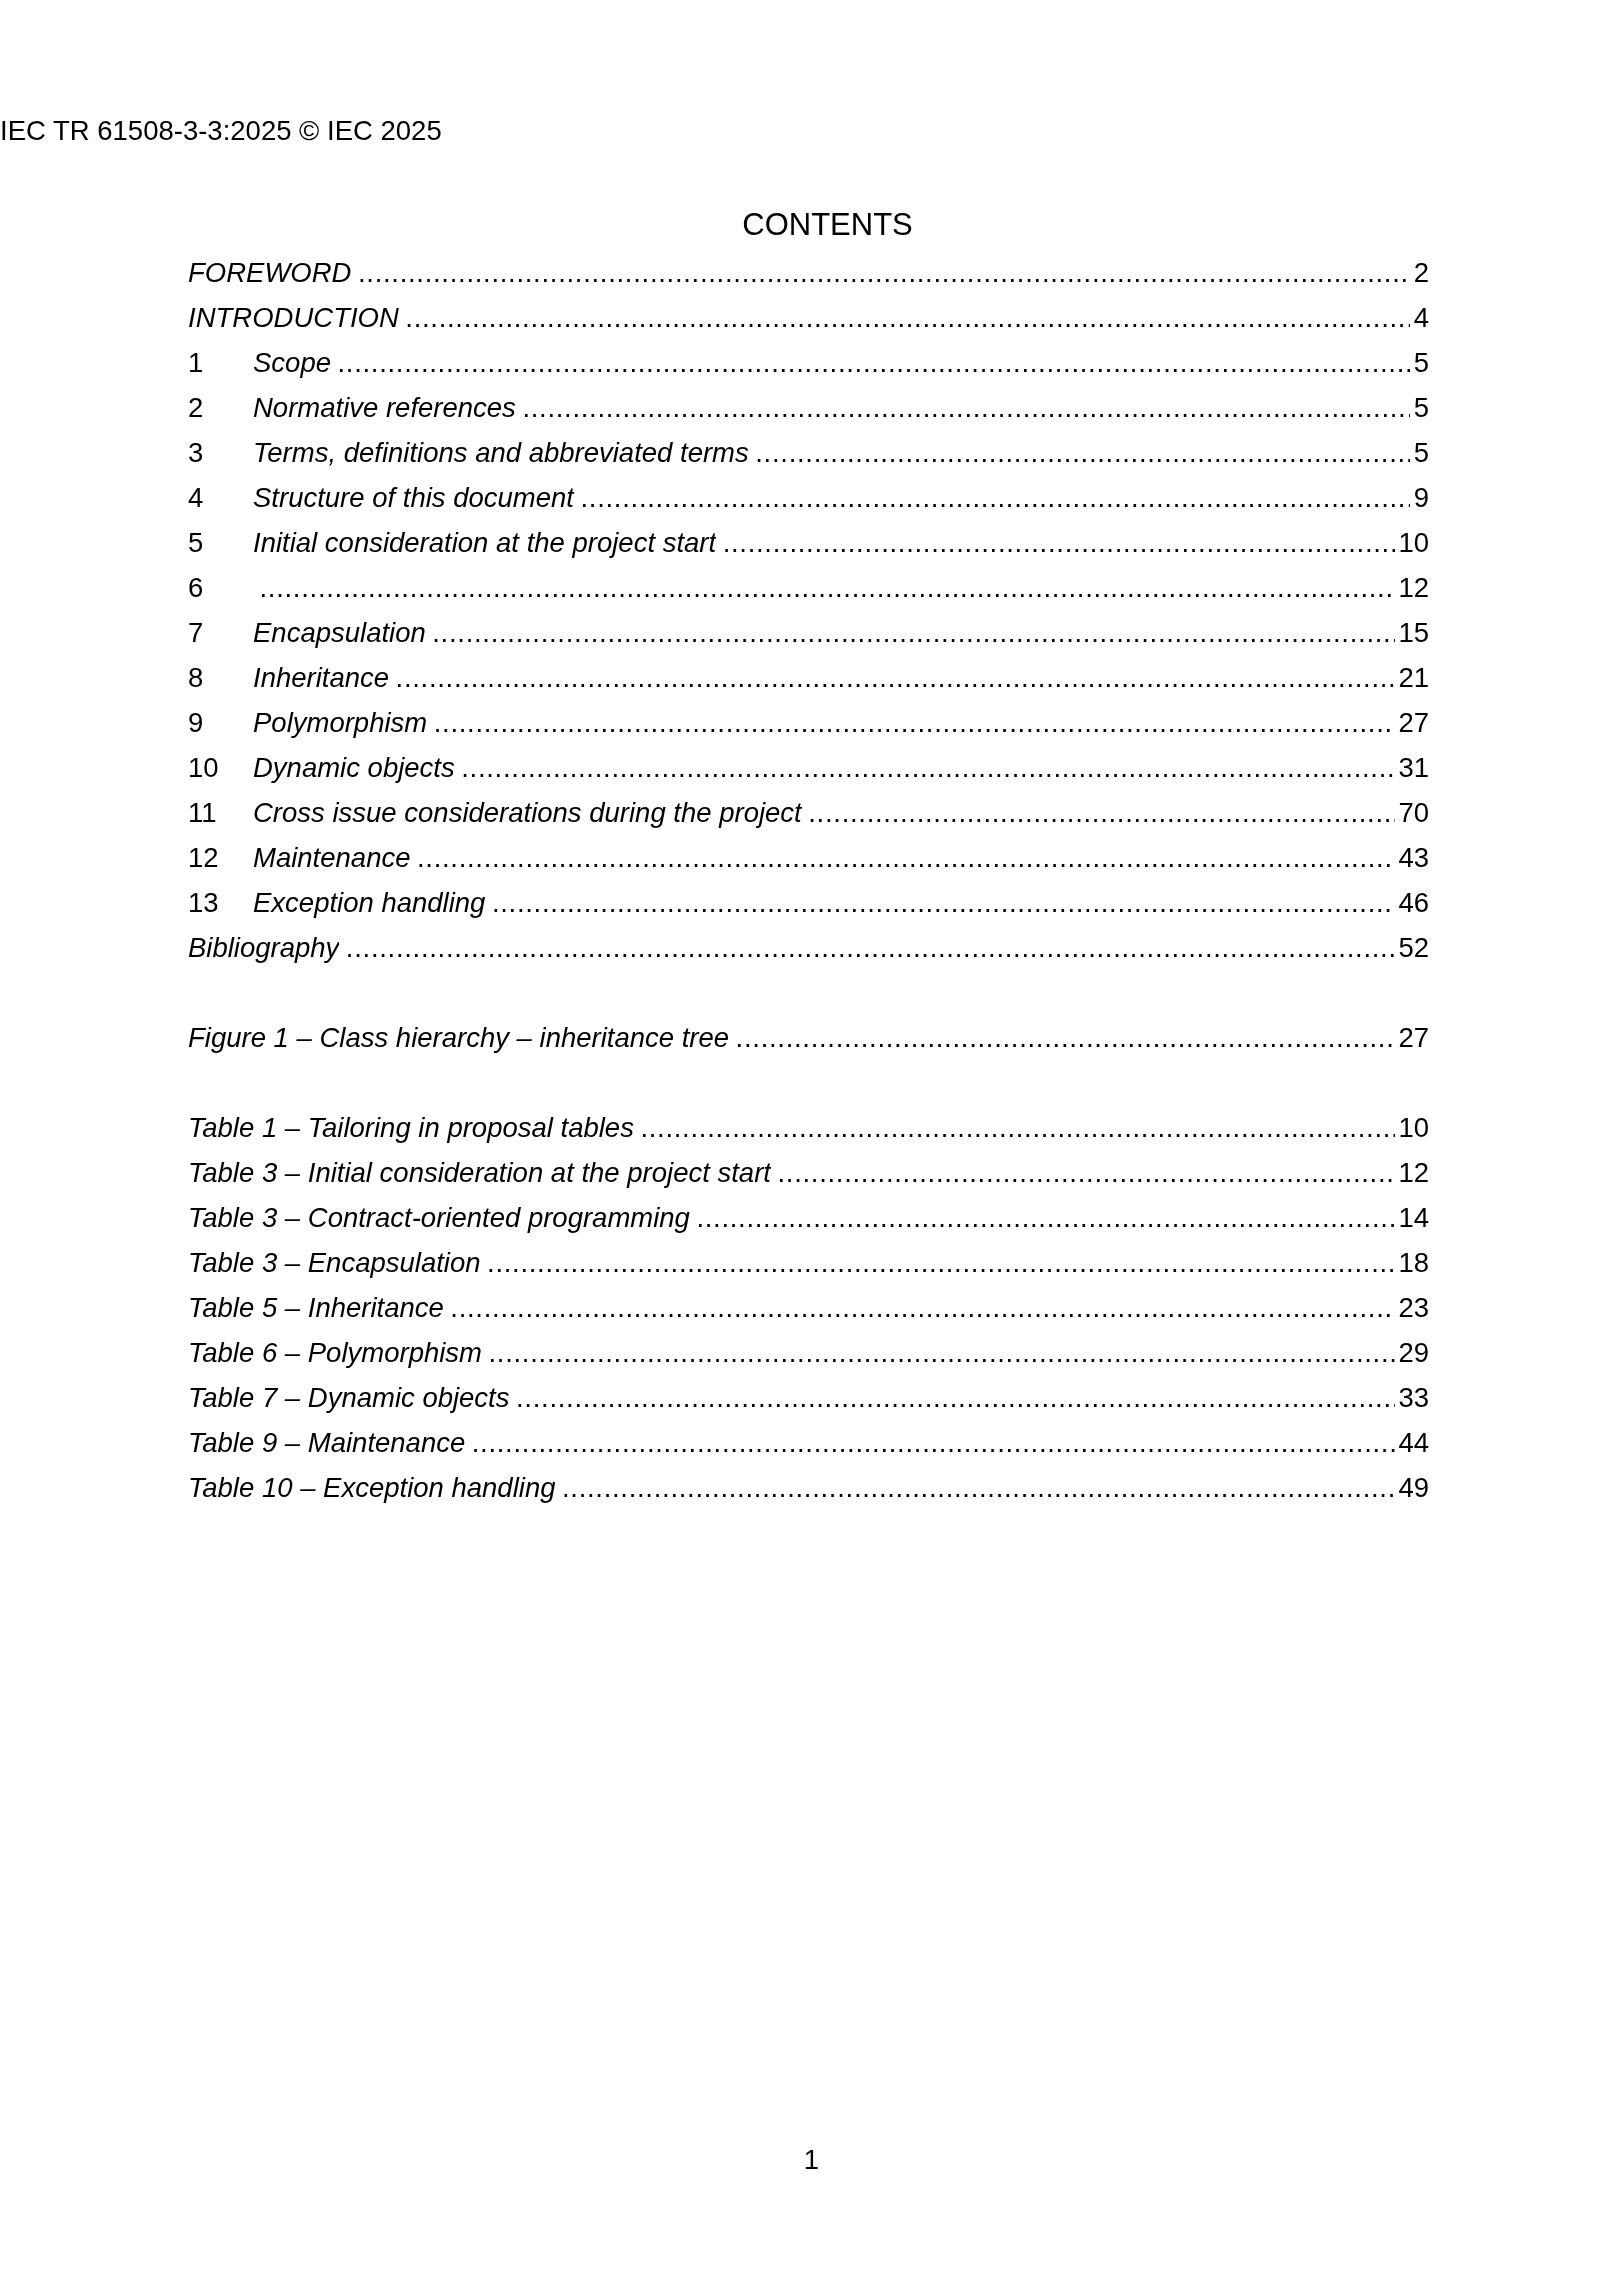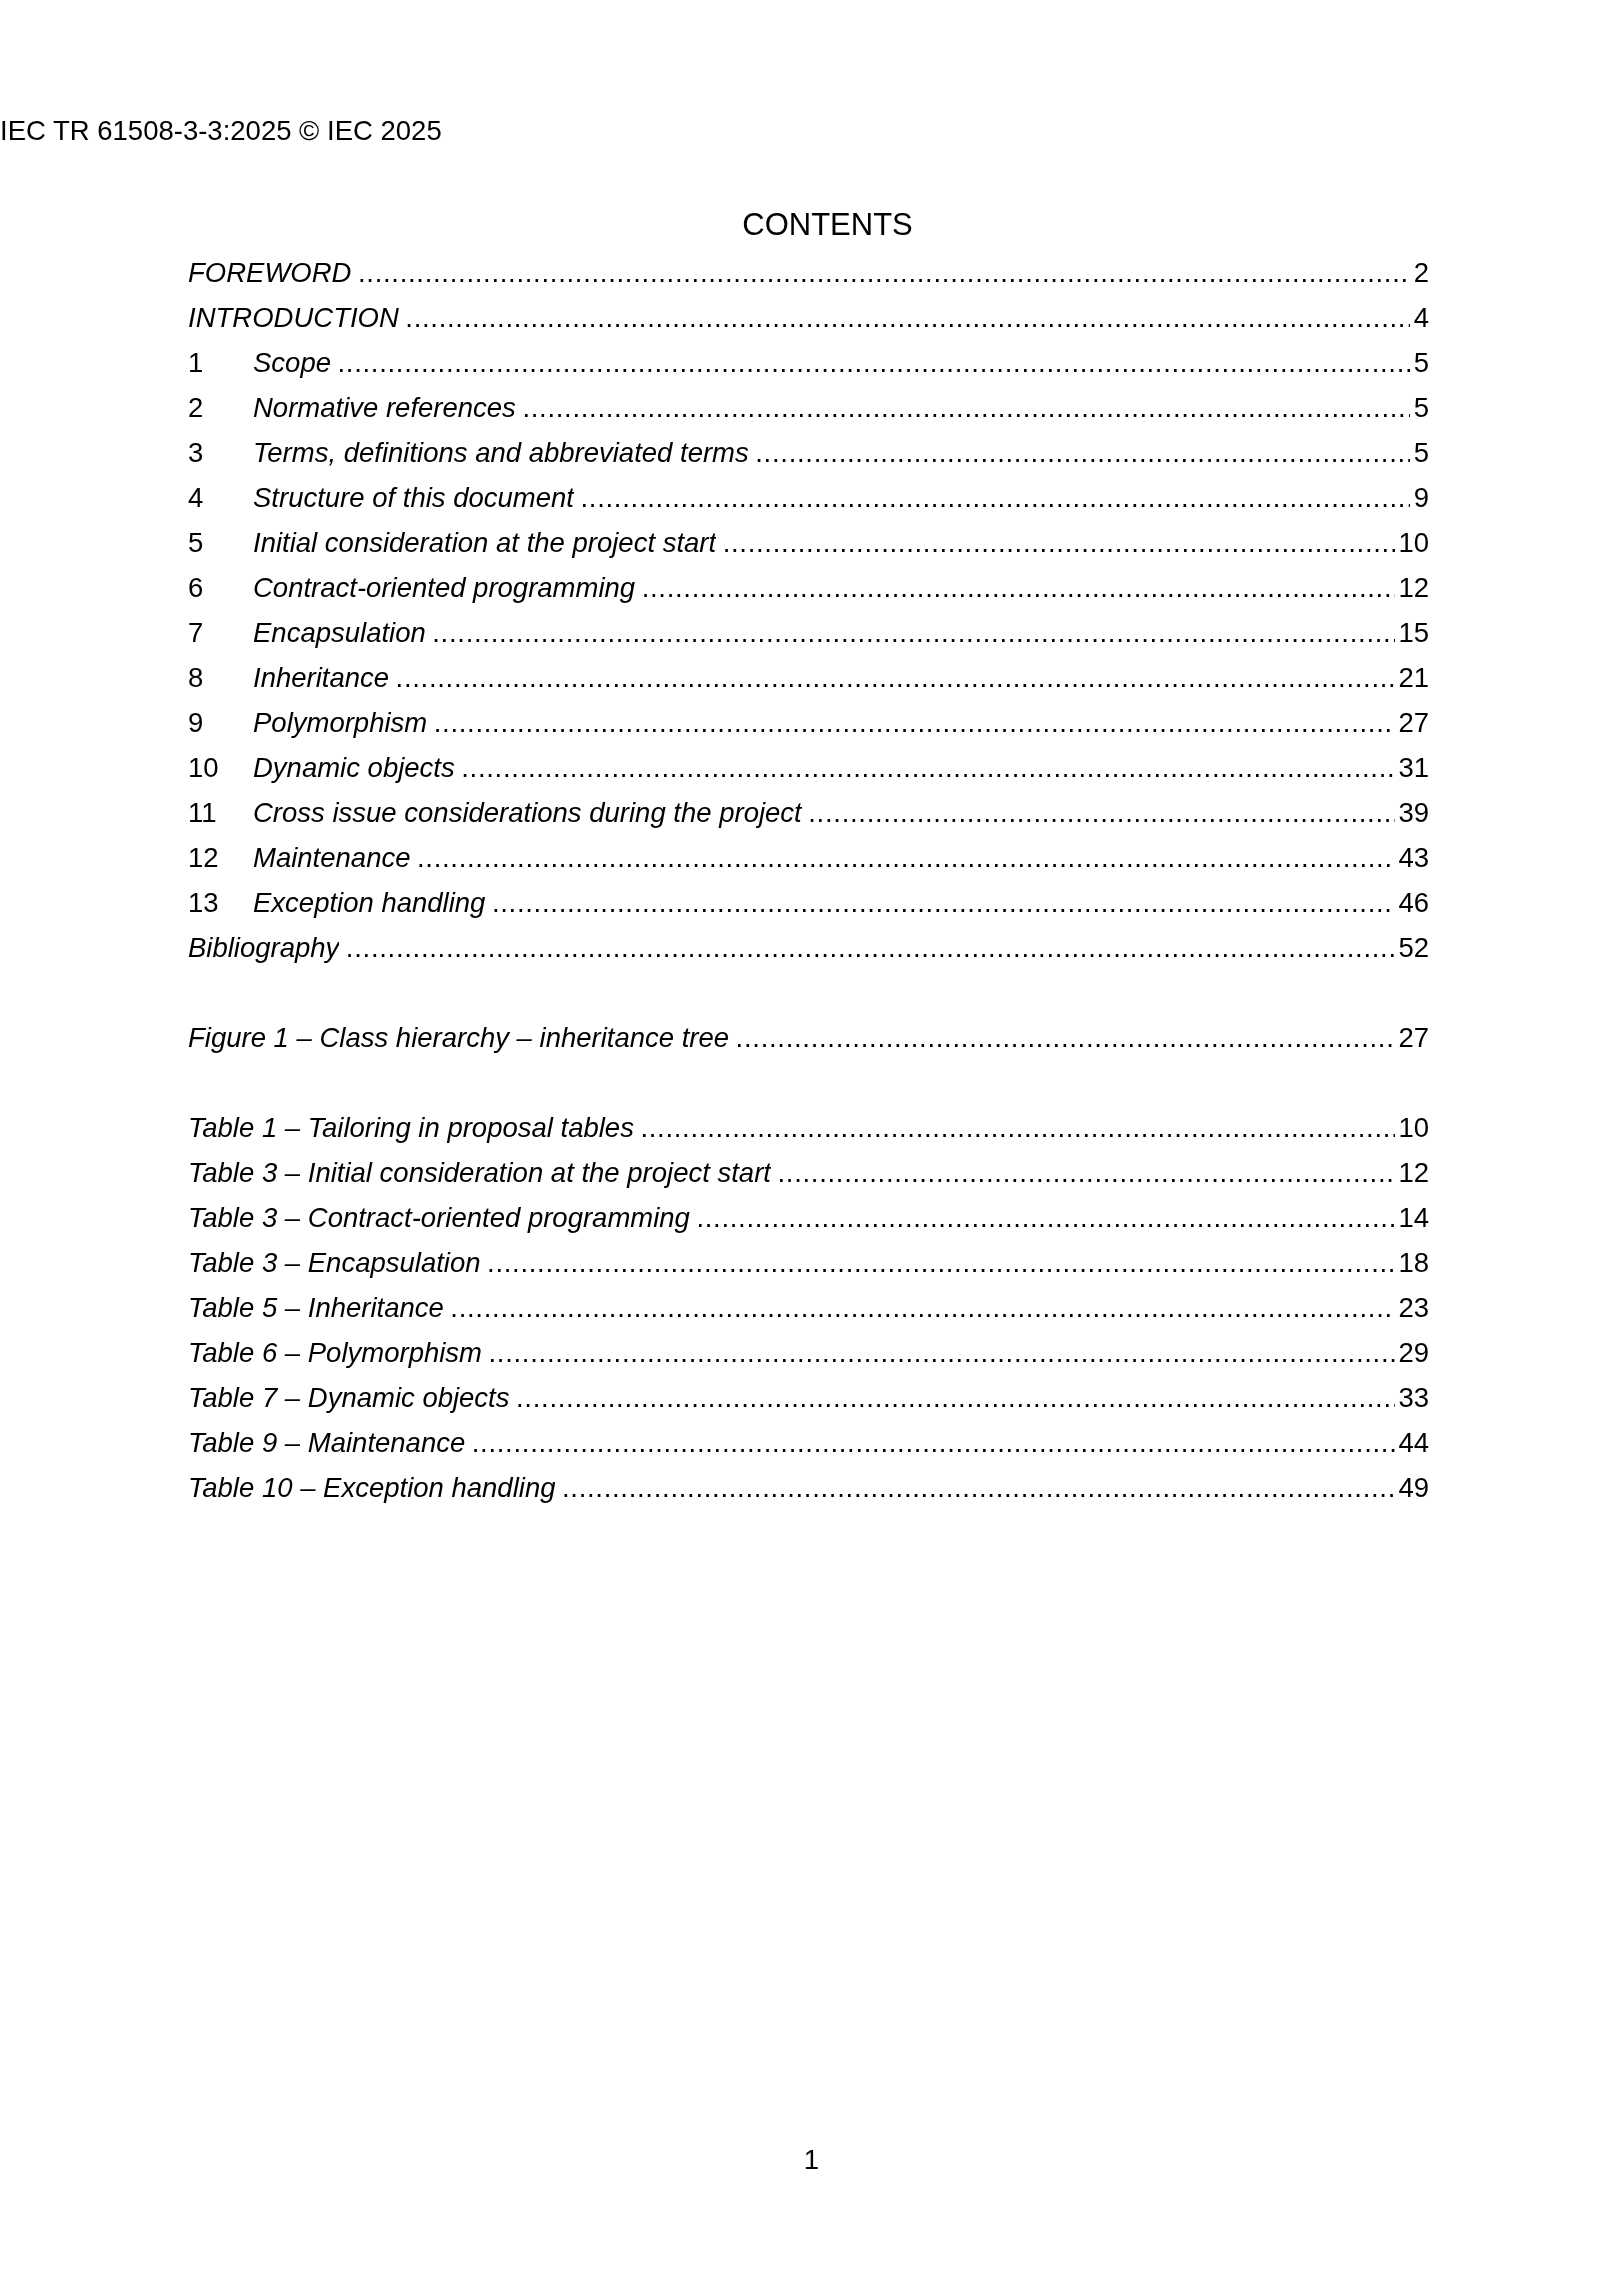--- a/index.html
+++ b/index.html
@@ -137,21 +137,20 @@
 
     <div class="toc-row">
       <span class="num">5</span>
       <span class="label">Initial consideration at the project start</span>
       <span class="dots"></span>
       <span class="pg">10</span>
     </div>
 
     <div class="toc-row">
       <span class="num">6</span>
-      <span class="label">Contract-oriented programming</span>
       <span class="dots"></span>
       <span class="pg">12</span>
     </div>
 
     <div class="toc-row">
       <span class="num">7</span>
       <span class="label">Encapsulation</span>
       <span class="dots"></span>
       <span class="pg">15</span>
     </div>
@@ -174,21 +173,21 @@
       <span class="num">10</span>
       <span class="label">Dynamic objects</span>
       <span class="dots"></span>
       <span class="pg">31</span>
     </div>
 
     <div class="toc-row">
       <span class="num">11</span>
       <span class="label">Cross issue considerations during the project</span>
       <span class="dots"></span>
-      <span class="pg">39</span>
+      <span class="pg">70</span>
     </div>
 
     <div class="toc-row">
       <span class="num">12</span>
       <span class="label">Maintenance</span>
       <span class="dots"></span>
       <span class="pg">43</span>
     </div>
 
     <div class="toc-row">

